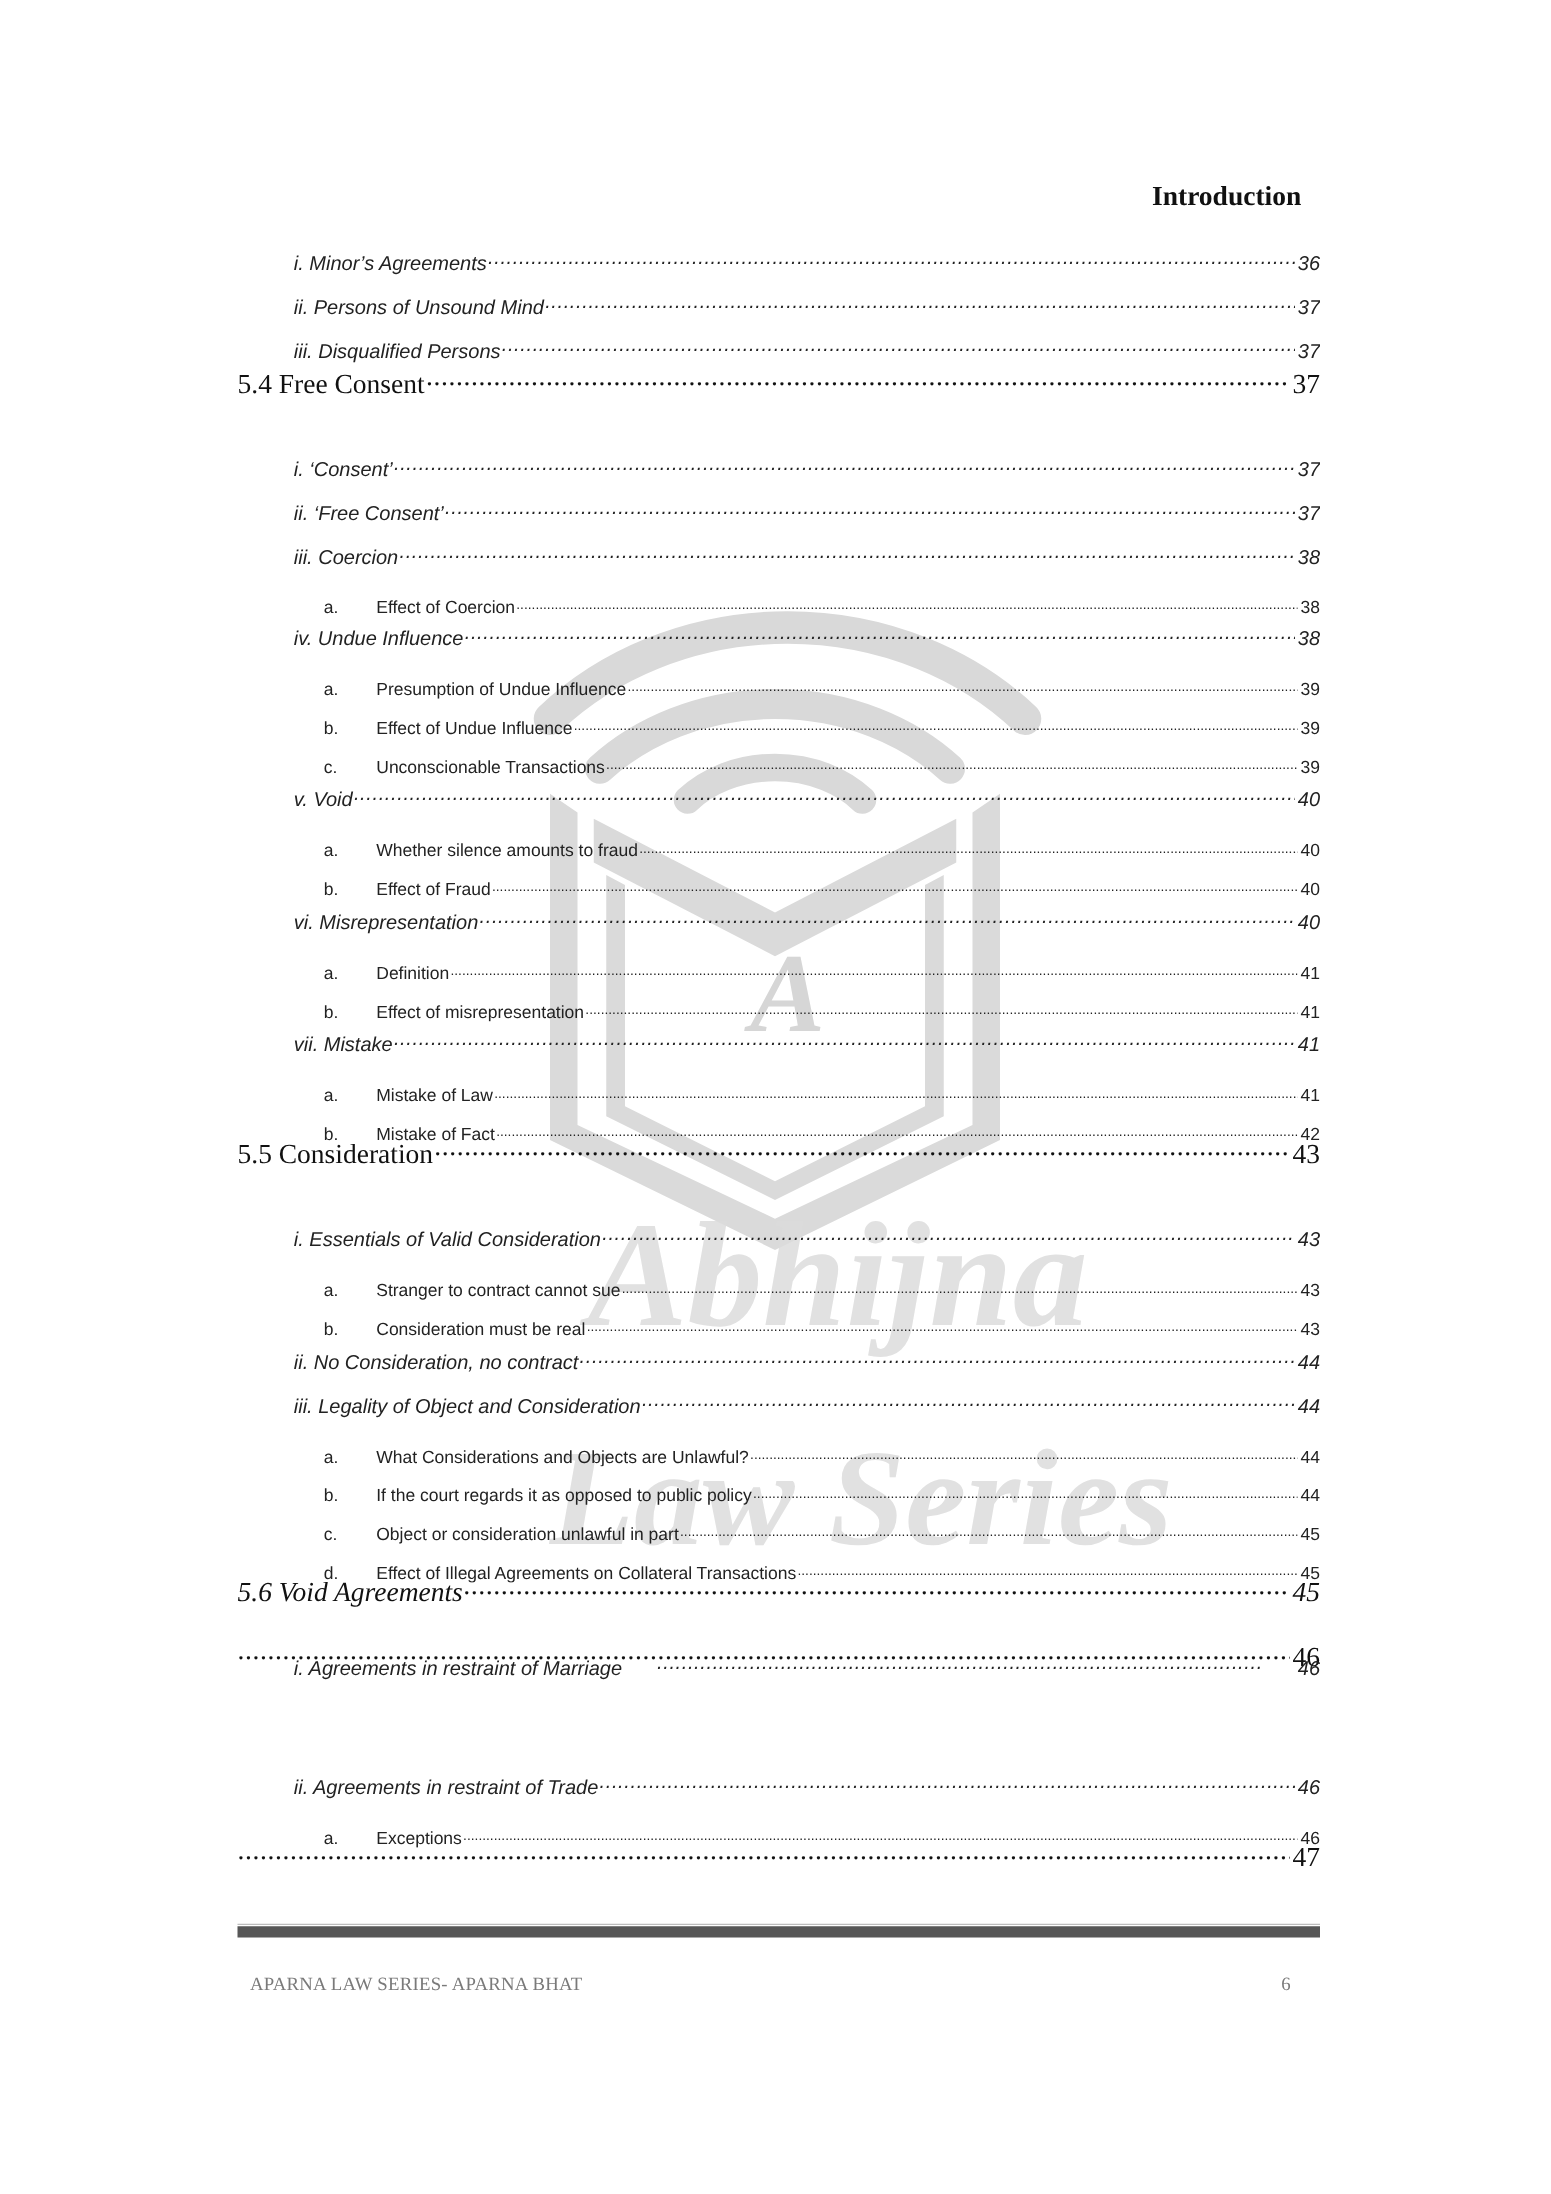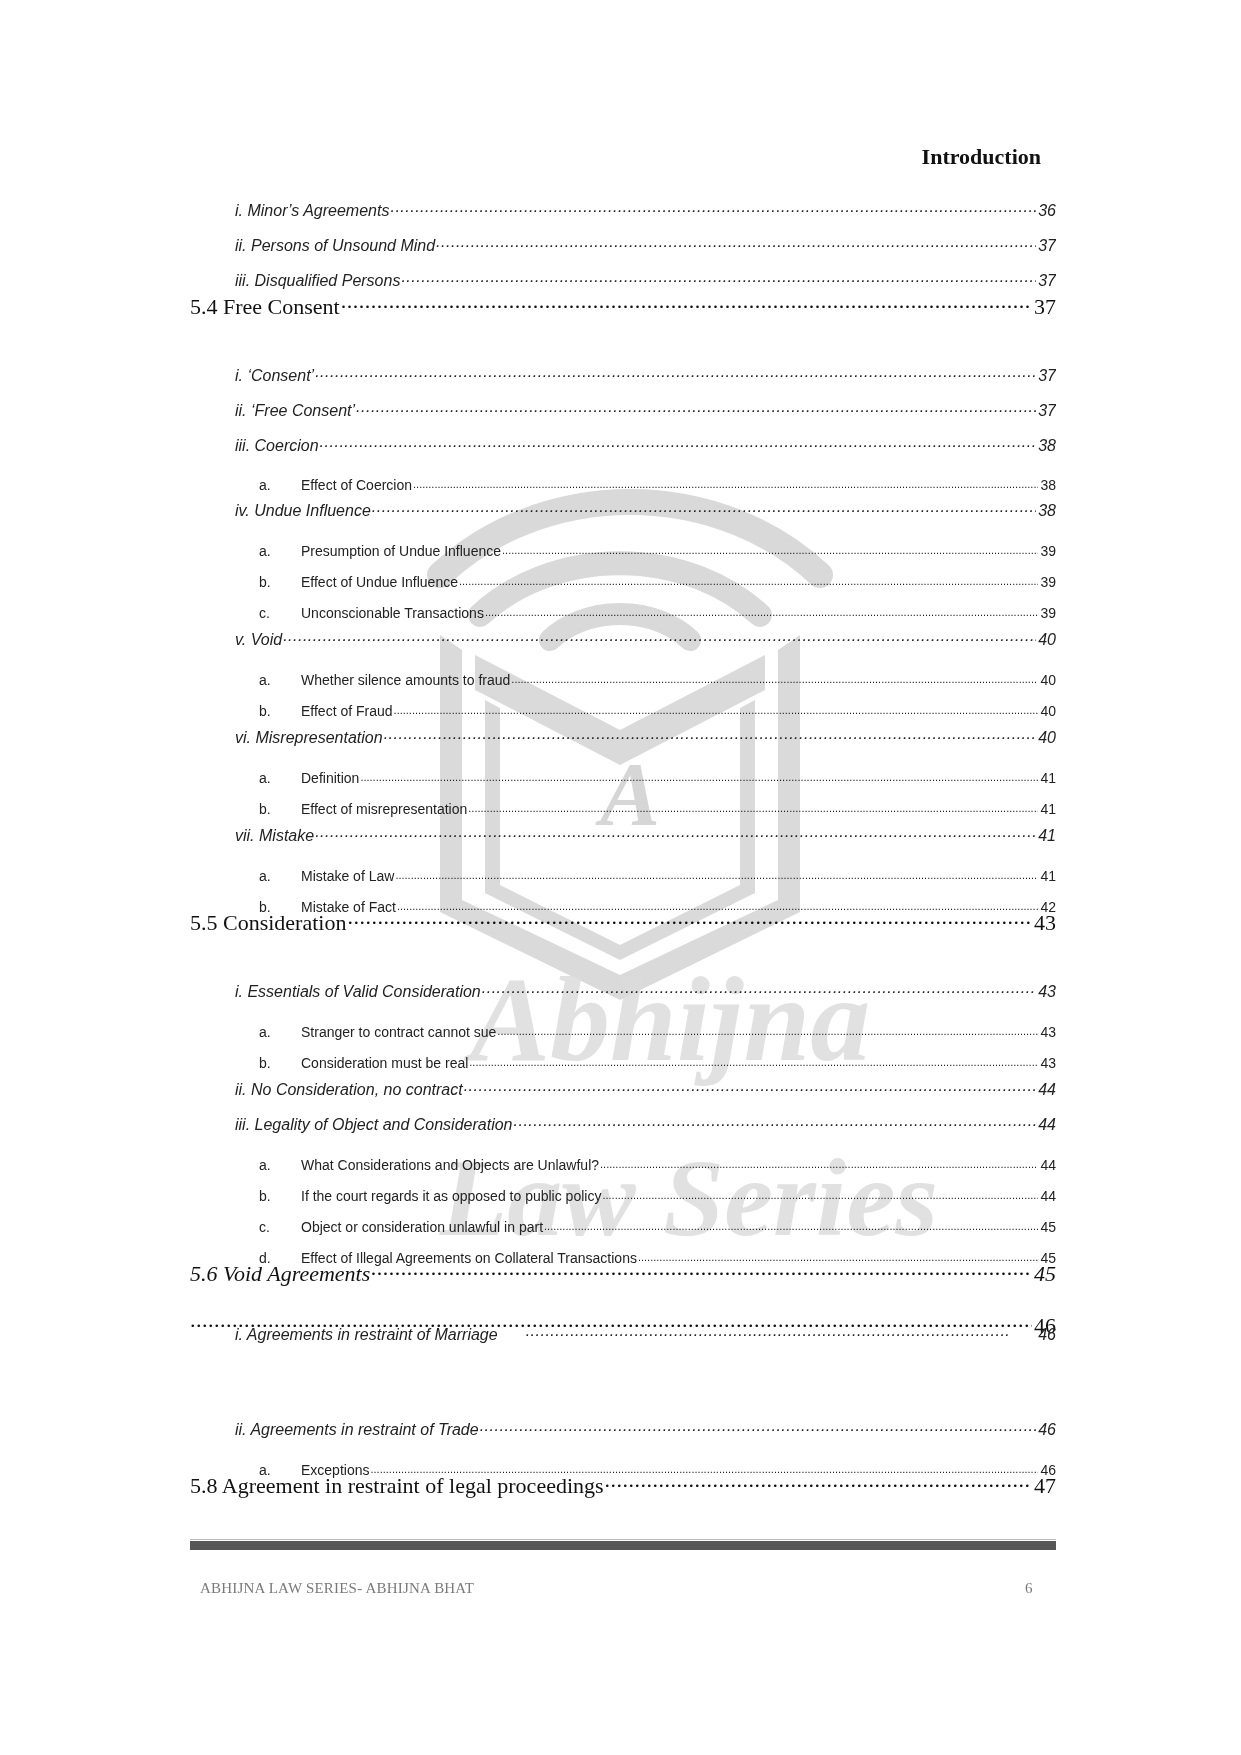--- a/index.html
+++ b/index.html
@@ -240,23 +240,22 @@
         <span class="dots"></span>
         <span class="page-num">46</span>
       </div>
       <div class="row lvl3" style="top: 1461px;">
         <span class="marker">a.</span>
         <span class="label">Exceptions</span>
         <span class="dots"></span>
         <span class="page-num">46</span>
       </div>
       <div class="row lvl1" style="top: 1471px; left: -23px;">
-        <span class="label">5.8 Agreement in restraint of legal proceedings</span>
         <span class="dots"></span>
         <span class="page-num">47</span>
       </div>
     </div>
 
   <div class="rule"></div>
 
-  <div class="footer-left">ABHIJNA LAW SERIES- ABHIJNA BHAT</div>
+  <div class="footer-left">APARNA LAW SERIES- APARNA BHAT</div>
   <div class="footer-right">6</div>
 </div>
 
 </body></html>

